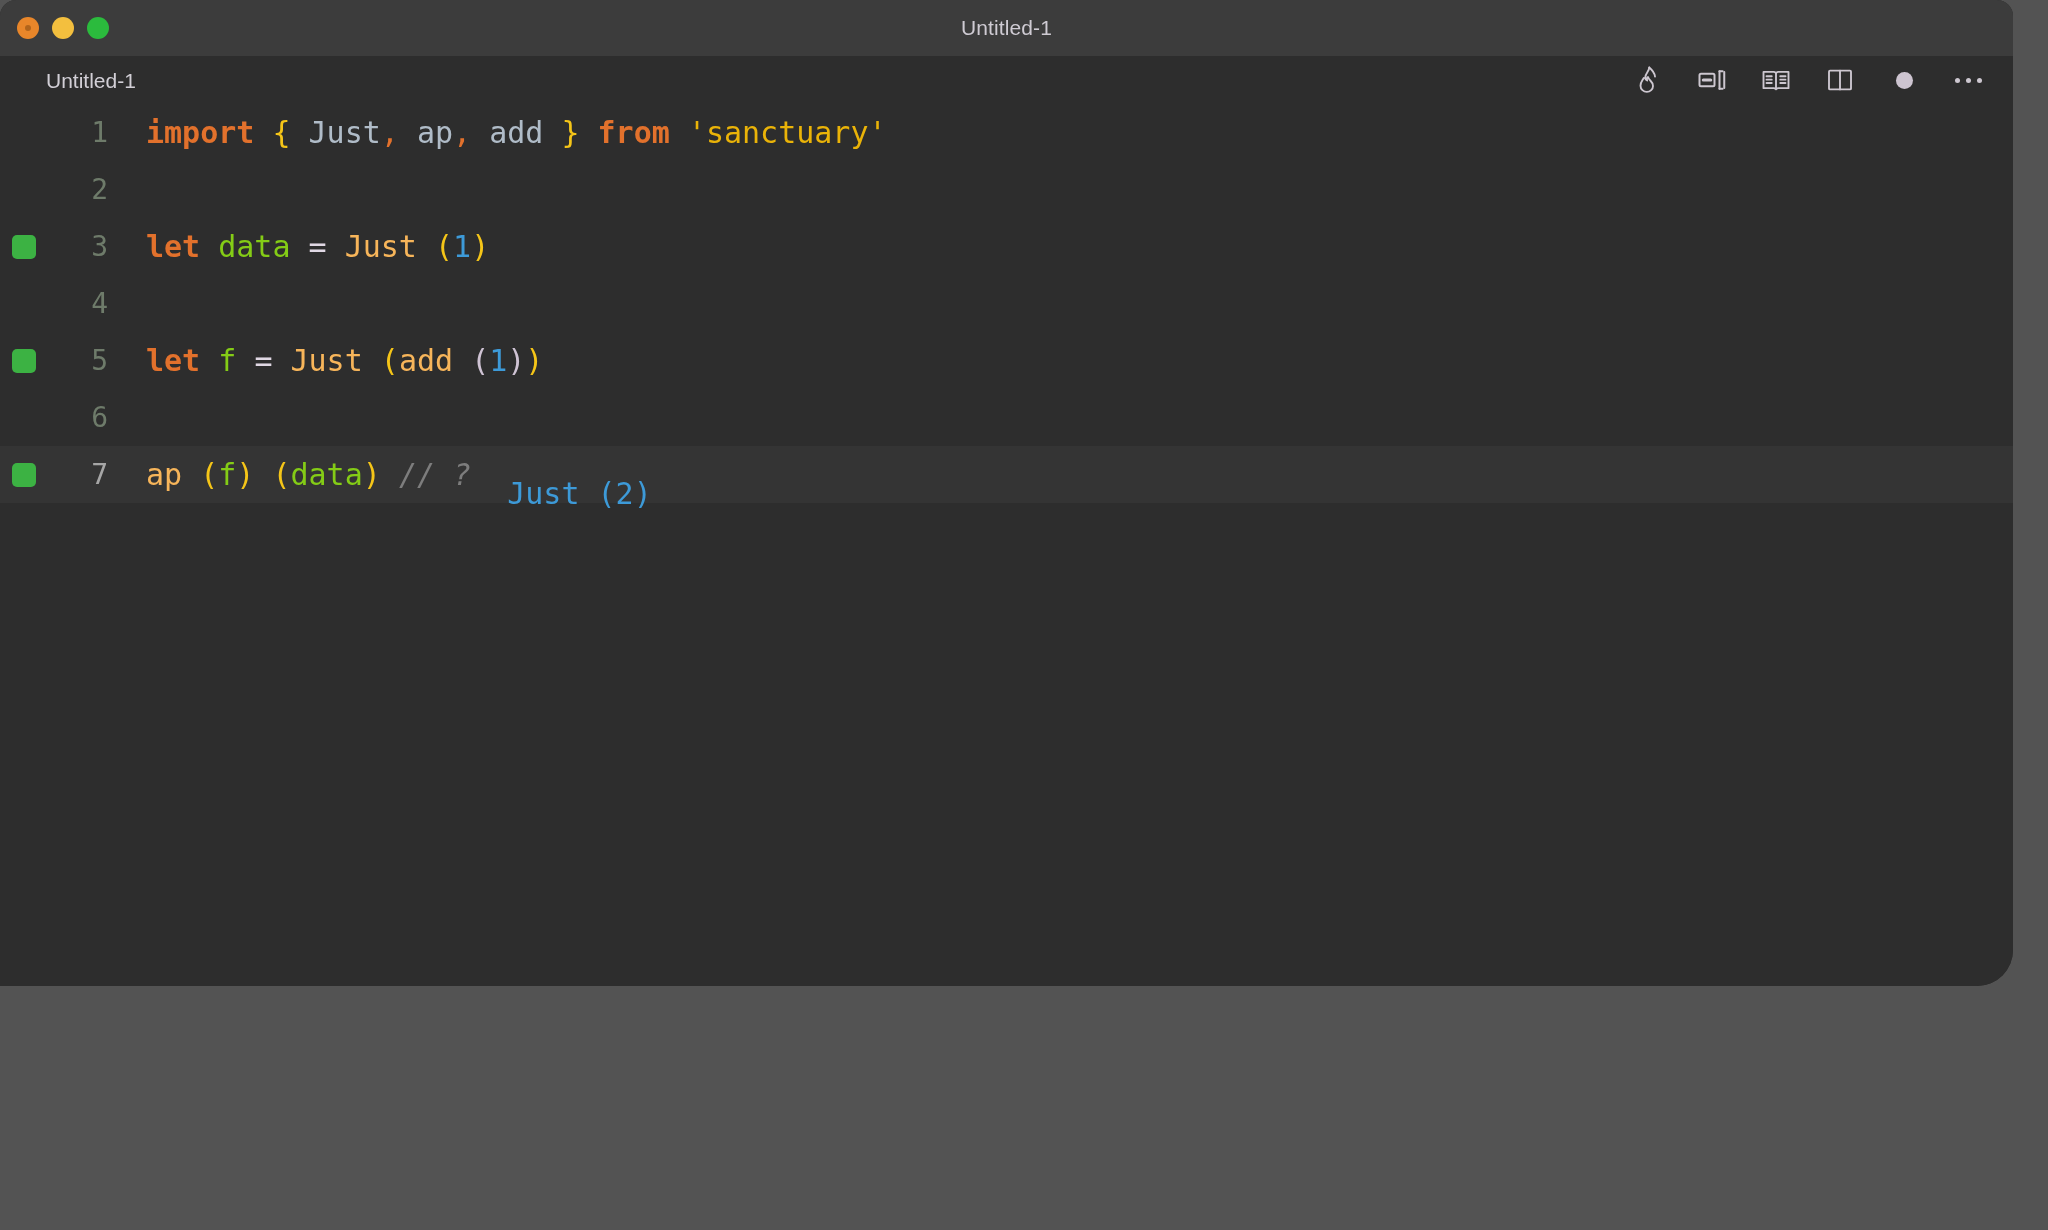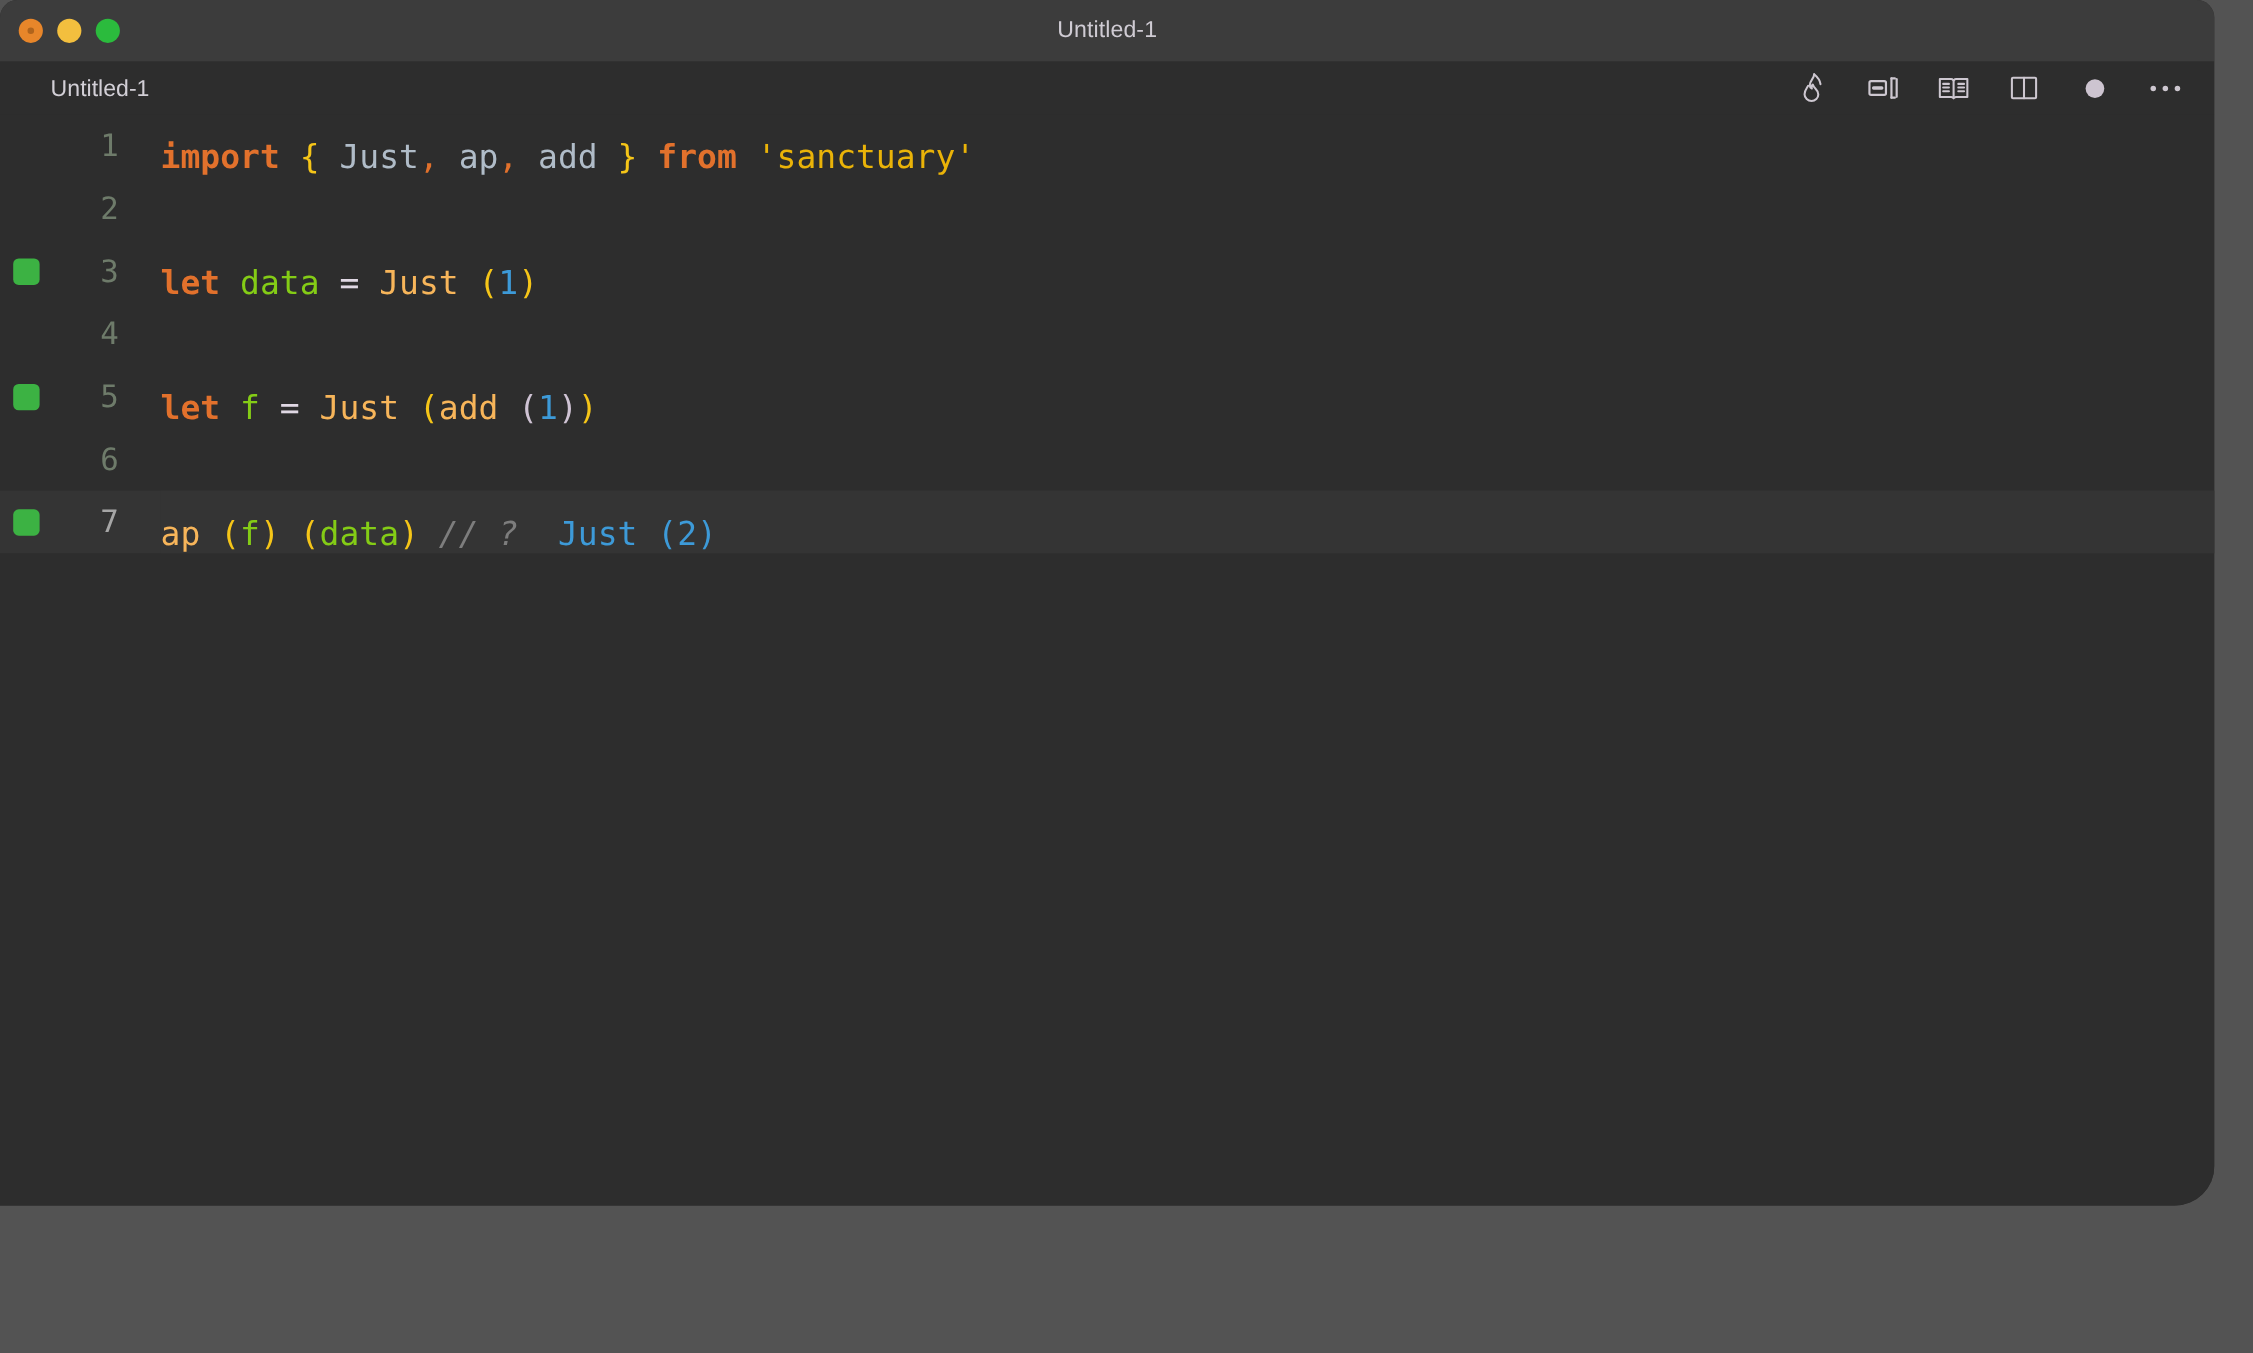--- a/index.html
+++ b/index.html
@@ -18,21 +18,21 @@
     height: 1230px;
     background: #535353;
   }
 
   
   .window {
     position: absolute;
     left: 0;
     top: 0;
     width: 2013px;
-    height: 1096px;
+    height: 986px;
     background: #2d2d2d;
     border-top-left-radius: 16px;
     border-top-right-radius: 16px;
     border-bottom-right-radius: 36px;
     overflow: hidden;
   }
 
   
   .titlebar {
     position: relative;
@@ -164,21 +164,21 @@
     top: 50%;
     transform: translateY(-50%);
   }
   .line-content {
     position: absolute;
     left: 146px;
     right: 0;
     top: 0;
     bottom: 0;
     display: flex;
-    align-items: flex-end;
+    align-items: center;
     white-space: pre;
   }
   .active-hl {
     position: absolute;
     left: 146px;
     right: 0;
     top: 0;
     bottom: 0;
     background: #343434;
   }

